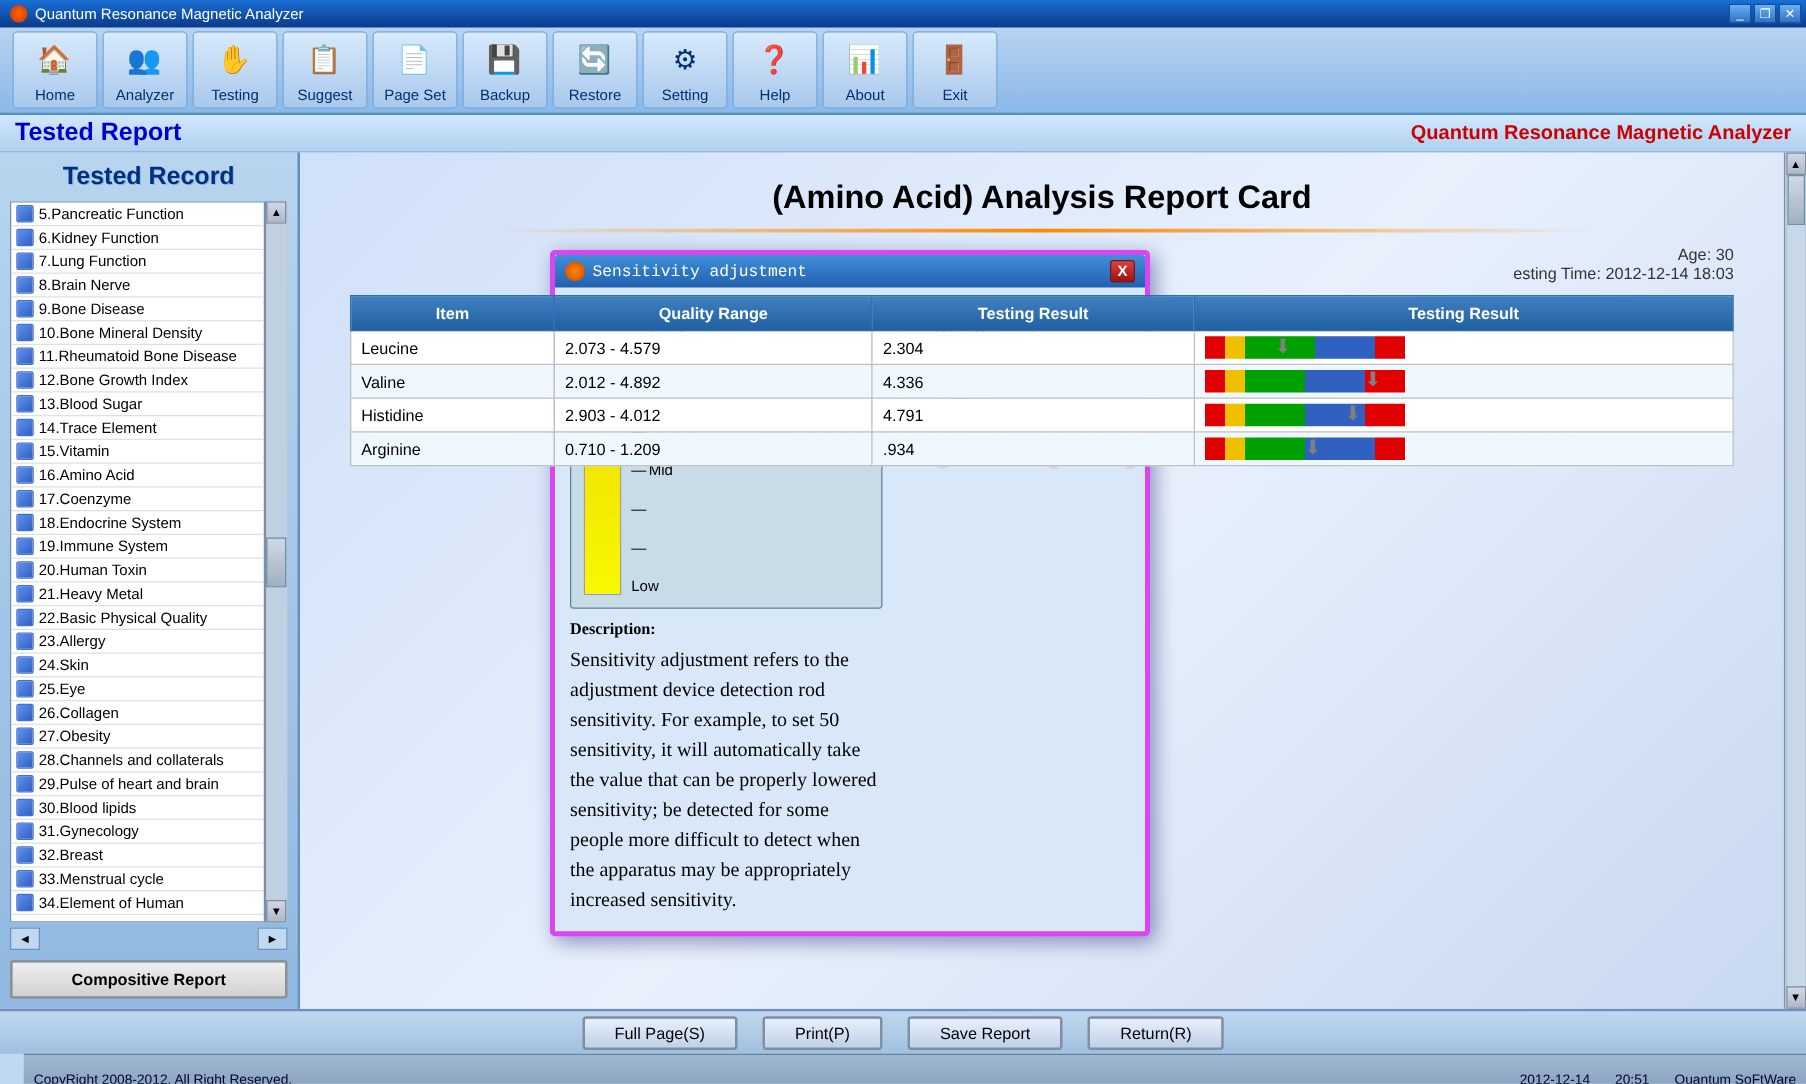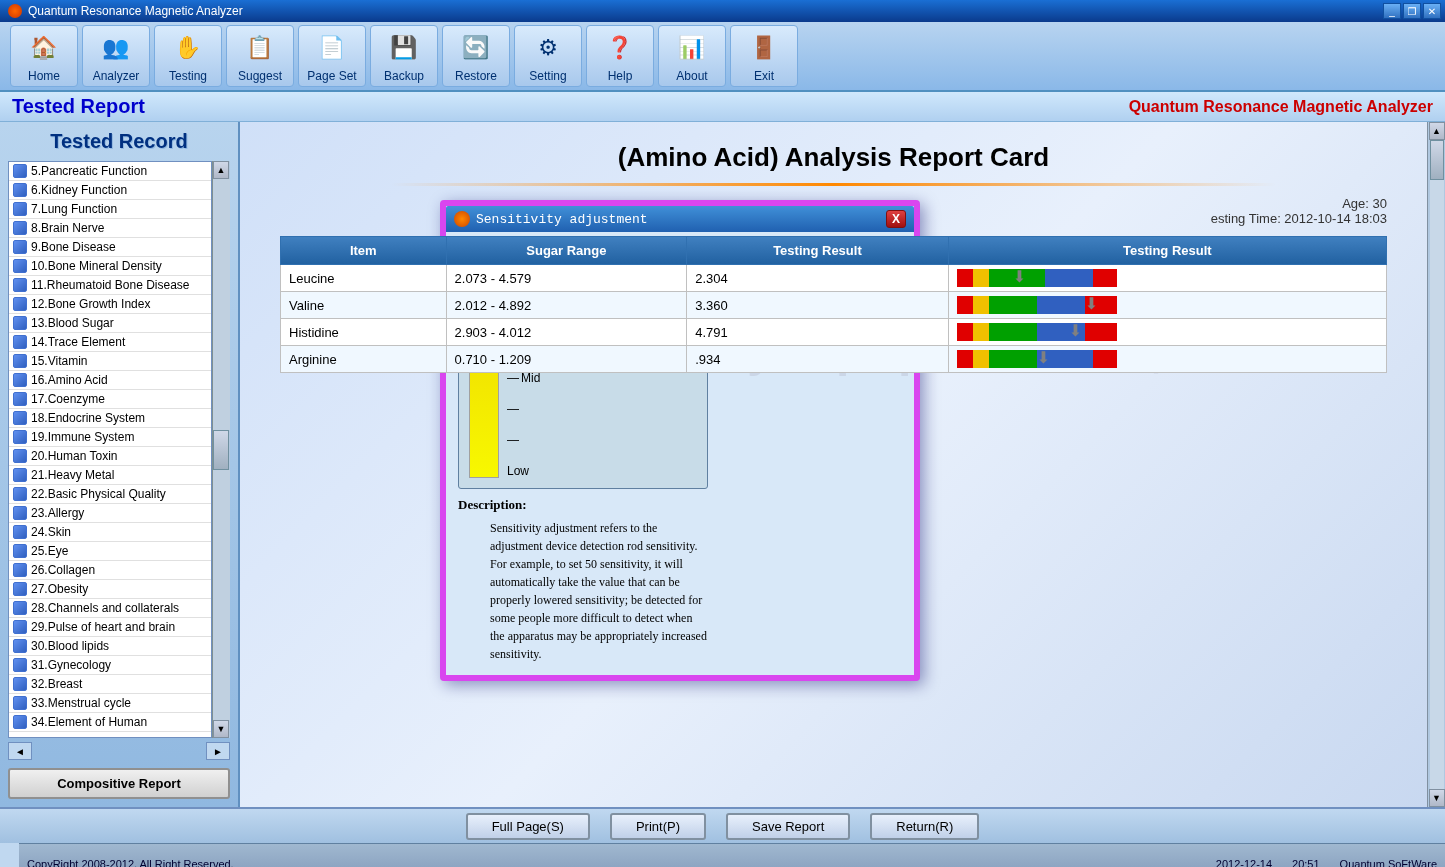--- a/index.html
+++ b/index.html
@@ -326,21 +326,21 @@
       margin-left: 19px;
     }
     #status-bar .status-right {
       margin-left: auto;
       display: flex;
       gap: 20px;
     }
     #modal {
       width: 480px;
       background: #d8e8f8;
-      border: 6px solid #d946ef;
+      border: 4px solid #d946ef;
       border-radius: 4px;
       box-shadow: 4px 4px 16px rgba(0,0,100,0.4);
       position: absolute;
       top: 200px;
       left: 440px;
     }
     #modal-title-bar {
       background: linear-gradient(to bottom, #4090d8, #2060b0);
       color: white;
       padding: 4px 8px;
@@ -415,23 +415,22 @@
     #modal-desc {
       flex: 1;
       font-family: Liberation Serif, serif;
     }
     #modal-desc .desc-title {
       font-weight: bold;
       font-size: 13px;
       margin-bottom: 6px;
     }
     #modal-desc p {
-      font-size: 12px;
+      font-size: 16px;
       line-height: 1.5;
-      margin-left: 32px;
     }
     #modal-right {
       width: 120px;
       display: flex;
       flex-direction: column;
       gap: 12px;
       padding-top: 8px;
     }
     .modal-action-btn {
       width: 110px;
@@ -565,28 +564,28 @@
     </div>
     <button id="composite-btn">Compositive Report</button>
   </div>
 
   <div id="content">
     <div id="report-content">
       <h1>(Amino Acid) Analysis Report Card</h1>
       <div class="orange-line"></div>
       <div class="report-info">
         <span>Age: 30</span><br>
-        <span>esting Time: 2012-10-14 18:03</span>
+        <span>esting Time: 2012-12-14 18:03</span>
       </div>
       <div class="watermark">EHANG Beauty equipment Co., Ltd</div>
       <table class="report-table">
         <thead>
           <tr>
             <th>Item</th>
-            <th>Sugar Range</th>
+            <th>Quality Range</th>
             <th>Testing Result</th>
             <th>Testing Result</th>
           </tr>
         </thead>
         <tbody id="report-tbody">
         <tr>
       <td>Leucine</td>
       <td>2.073 - 4.579</td>
       <td>2.304</td>
       <td>
@@ -596,21 +595,21 @@
         <div class="bar-green" style="width:35%;"></div>
         <div class="bar-blue" style="width:30%;"></div>
         <div class="bar-red-right" style="width:15%;"></div>
         <span class="bar-arrow" style="left:35%;">⬇</span>
       </div>
               </td>
     </tr>
             <tr>
       <td>Valine</td>
       <td>2.012 - 4.892</td>
-      <td>3.360</td>
+      <td>4.336</td>
       <td>
       <div class="result-bar-container">
         <div class="bar-red-left" style="width:10%;"></div>
         <div class="bar-yellow" style="width:10%;"></div>
         <div class="bar-green" style="width:30%;"></div>
         <div class="bar-blue" style="width:30%;"></div>
         <div class="bar-red-right" style="width:20%;"></div>
         <span class="bar-arrow" style="left:80%;">⬇</span>
       </div>
               </td>

